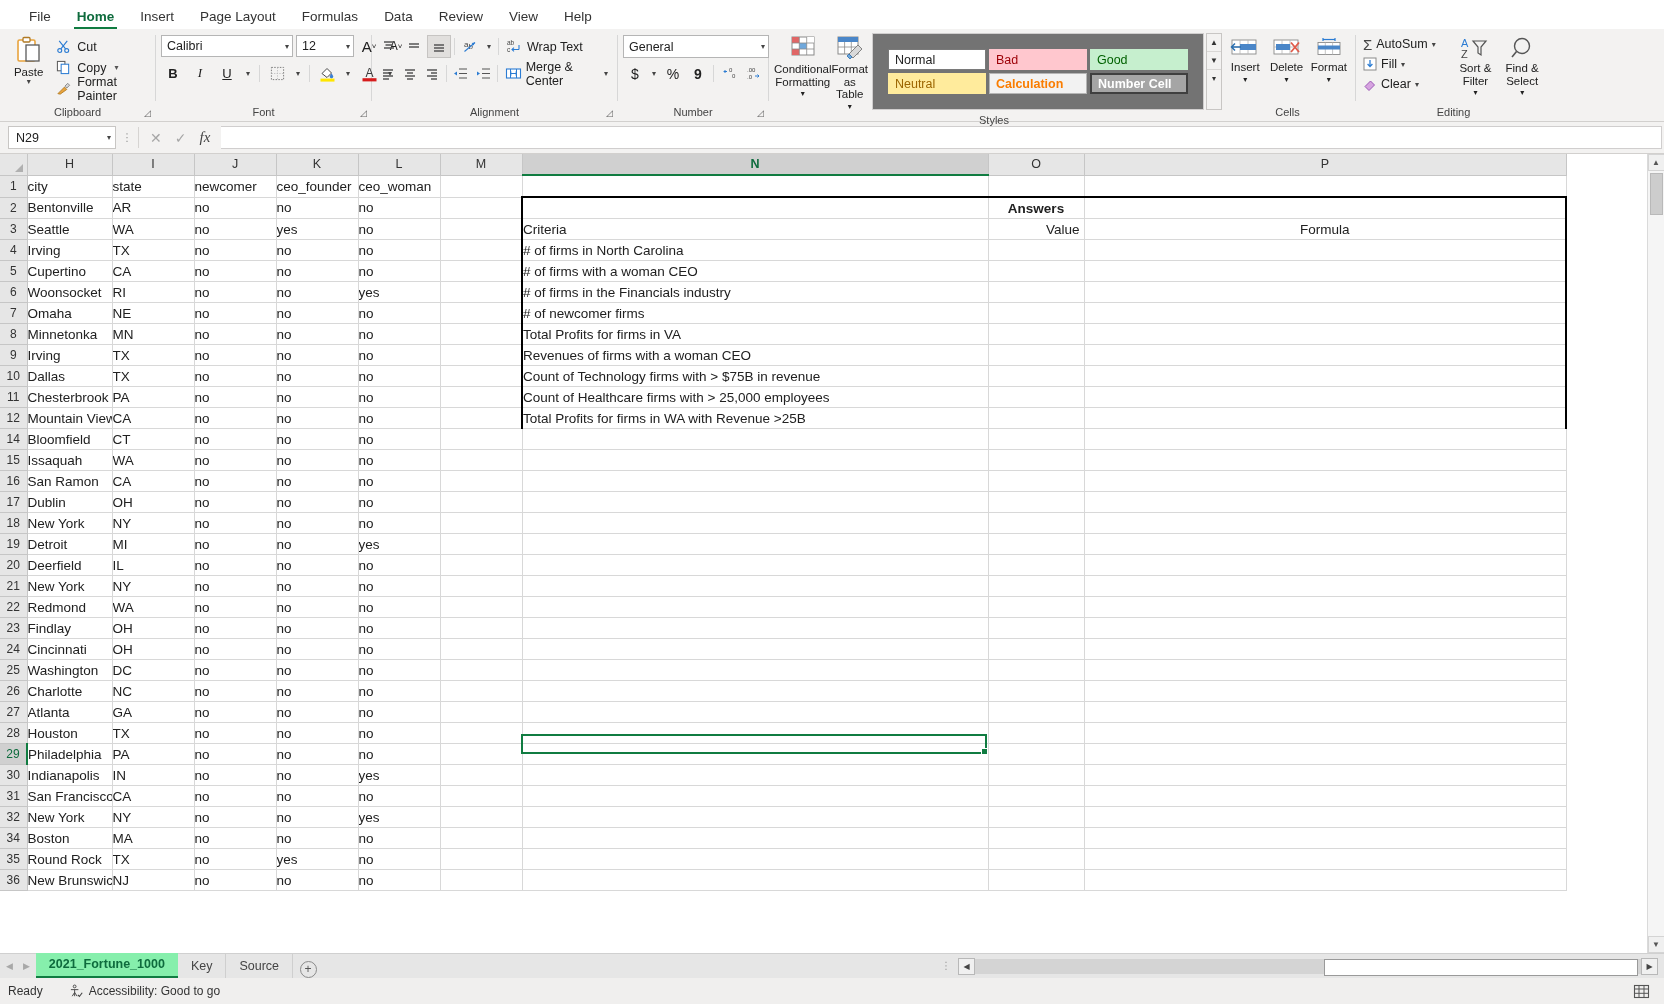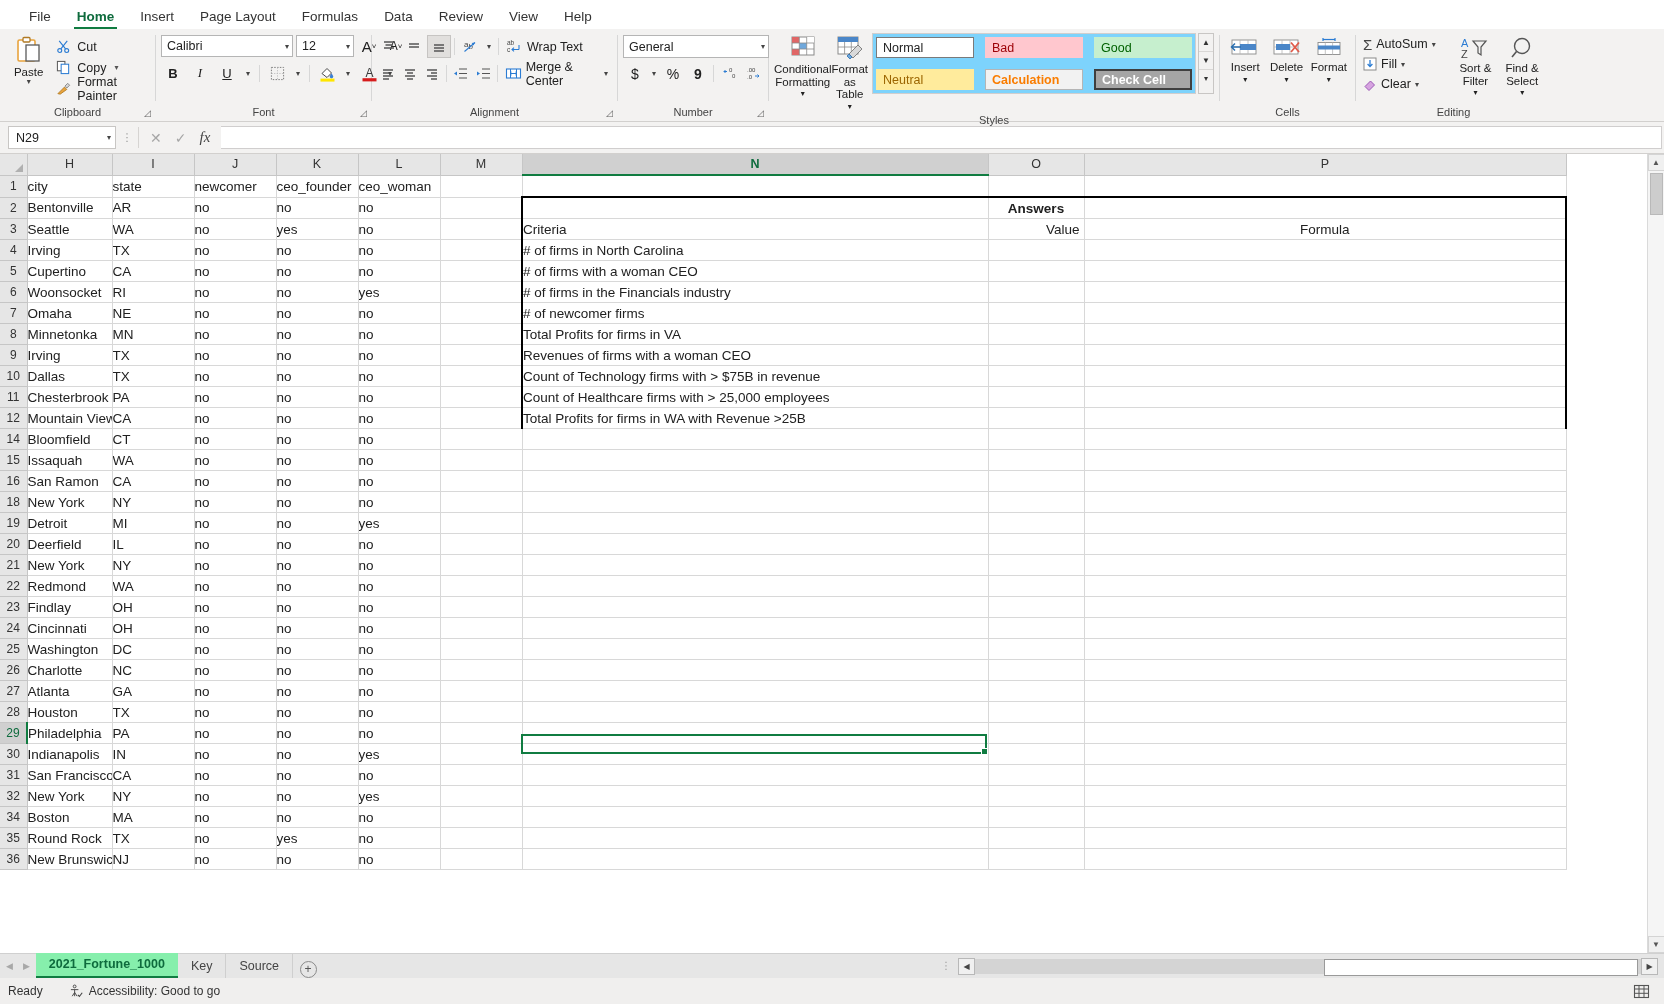--- a/index.html
+++ b/index.html
@@ -53,21 +53,21 @@
   .txtbtn{display:flex;align-items:center;gap:4px;height:21px;padding:0 4px;font-size:12.5px;cursor:default;}
 
   
   .numgrp{width:150px;gap:19px;}
   .numbox{width:136px;height:21px;border:1px solid #b5b5b5;background:#fff;display:flex;align-items:center;justify-content:space-between;padding:0 3px 0 5px;font-size:12.5px;margin-bottom:4px;}
 
   
   .stylegrp{width:450px;}
   .bigbtn{width:62px;display:flex;flex-direction:column;align-items:center;font-size:11.5px;line-height:12.5px;text-align:center;padding-top:2px;cursor:default;}
   .gallery{display:flex;margin-left:4px;}
-  .gcells{display:grid;grid-template-columns:repeat(3,98px);grid-template-rows:21px 21px;gap:11px;border:1px solid #d0cece;background:#7dd3fc;padding:3px;}
+  .gcells{display:grid;grid-template-columns:repeat(3,98px);grid-template-rows:21px 21px;gap:3px;border:1px solid #d0cece;background:#737373;padding:15px;}
   .gcell{display:flex;align-items:center;padding-left:6px;font-size:12.5px;border:1px solid transparent;overflow:hidden;white-space:nowrap;}
   .gscroll{display:flex;flex-direction:column;margin-left:2px;border:1px solid #c8c6c4;background:#f3f2f1;}
   .gscroll div{width:14px;height:17px;display:flex;align-items:center;justify-content:center;font-size:8px;color:#333;border-bottom:1px solid #d9d7d5;}
 
   
   .cellsgrp{width:135px;}
   .editgrp{width:195px;}
   .erow{display:flex;align-items:center;gap:4px;height:20px;font-size:12.5px;padding-left:2px;cursor:default;}
 
   
@@ -456,21 +456,21 @@
             <div class="gcell" style="background:#c6efce;color:#006100">
                 <span>Good</span>
               </div>
             <div class="gcell" style="background:#ffeb9c;color:#9c6500">
                 <span>Neutral</span>
               </div>
             <div class="gcell" style="background:#f2f2f2;color:#fa7d00;font-weight:bold;border-color:#b5b5b5">
                 <span>Calculation</span>
               </div>
             <div class="gcell" style="background:#a5a5a5;color:#fff;font-weight:bold;border:2px solid #3f3f3f">
-                <span>Check Cell</span>
+                <span>Number Cell</span>
               </div>
           </div>
           <div class="gscroll">
             <div>▲</div>
             <div>▼</div>
             <div style="border-bottom:none">▾</div>
           </div>
         </div>
       </div>
       <div class="gname">
@@ -799,20 +799,32 @@
               <td class="cell clip">CA</td>
               <td class="cell clip">no</td>
               <td class="cell clip">no</td>
               <td class="cell clip">no</td>
               <td class="cell clip"></td>
               <td class="cell clip"></td>
               <td class="cell clip"></td>
               <td class="cell clip"></td>
             </tr>
             <tr>
+              <th class="rowhdr">17</th>
+              <td class="cell clip">Dublin</td>
+              <td class="cell clip">OH</td>
+              <td class="cell clip">no</td>
+              <td class="cell clip">no</td>
+              <td class="cell clip">no</td>
+              <td class="cell clip"></td>
+              <td class="cell clip"></td>
+              <td class="cell clip"></td>
+              <td class="cell clip"></td>
+            </tr>
+            <tr>
               <th class="rowhdr">18</th>
               <td class="cell clip">New York</td>
               <td class="cell clip">NY</td>
               <td class="cell clip">no</td>
               <td class="cell clip">no</td>
               <td class="cell clip">no</td>
               <td class="cell clip"></td>
               <td class="cell clip"></td>
               <td class="cell clip"></td>
               <td class="cell clip"></td>

